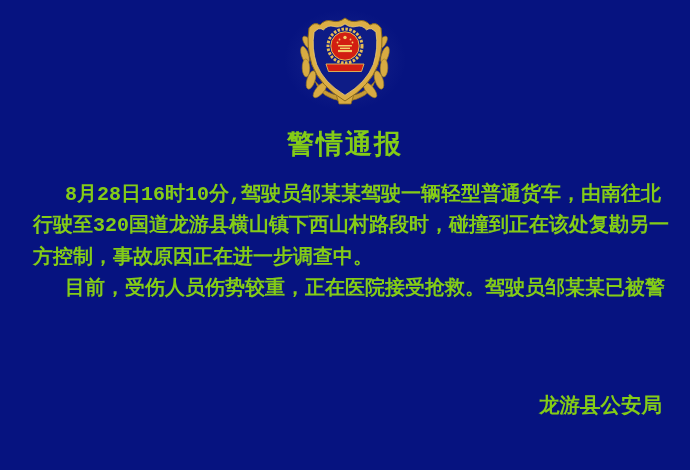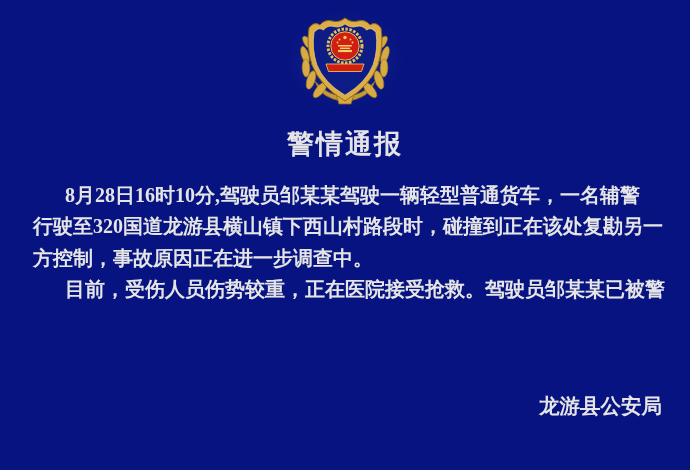--- a/index.html
+++ b/index.html
@@ -2,22 +2,22 @@
 <html><head>
 <meta charset="utf-8">
 <style>
   html, body { margin: 0; padding: 0; }
   .page {
     position: relative;
     width: 690px;
     height: 470px;
     background: #061380;
     overflow: hidden;
-    font-family: Liberation Serif, serif;
-    color: #e5e5e5;
+    font-family: Liberation Mono, monospace;
+    color: #84cc16;
   }
   .badge-wrap {
     position: absolute;
     top: 10px;
     left: 50%;
     transform: translateX(-50%);
     width: 120px;
     height: 100px;
     background: radial-gradient(ellipse at center, rgba(130,140,205,0.16) 0%, rgba(130,140,205,0.0) 72%);
     display: flex;
@@ -103,21 +103,21 @@
       </g>
 
       <path d="M31,51 L69,51 L66.5,58.5 L33.5,58.5 Z" fill="#d21e12" stroke="#e6bd55" stroke-width="0.9"></path>
     </svg>
   </div>
 
   <div class="title">警情通报</div>
 
   <div class="notice-body">
     <div class="para">
-      <div class="line indent">8月28日16时10分,驾驶员邹某某驾驶一辆轻型普通货车，一名辅警</div>
+      <div class="line indent">8月28日16时10分,驾驶员邹某某驾驶一辆轻型普通货车，由南往北</div>
       <div class="line">行驶至320国道龙游县横山镇下西山村路段时，碰撞到正在该处复勘另一</div>
     </div>
     <div class="para">
       <div class="line">方控制，事故原因正在进一步调查中。</div>
       <div class="line indent">目前，受伤人员伤势较重，正在医院接受抢救。驾驶员邹某某已被警</div>
     </div>
   </div>
 
   <div class="signature-block">
     <div>龙游县公安局</div>

